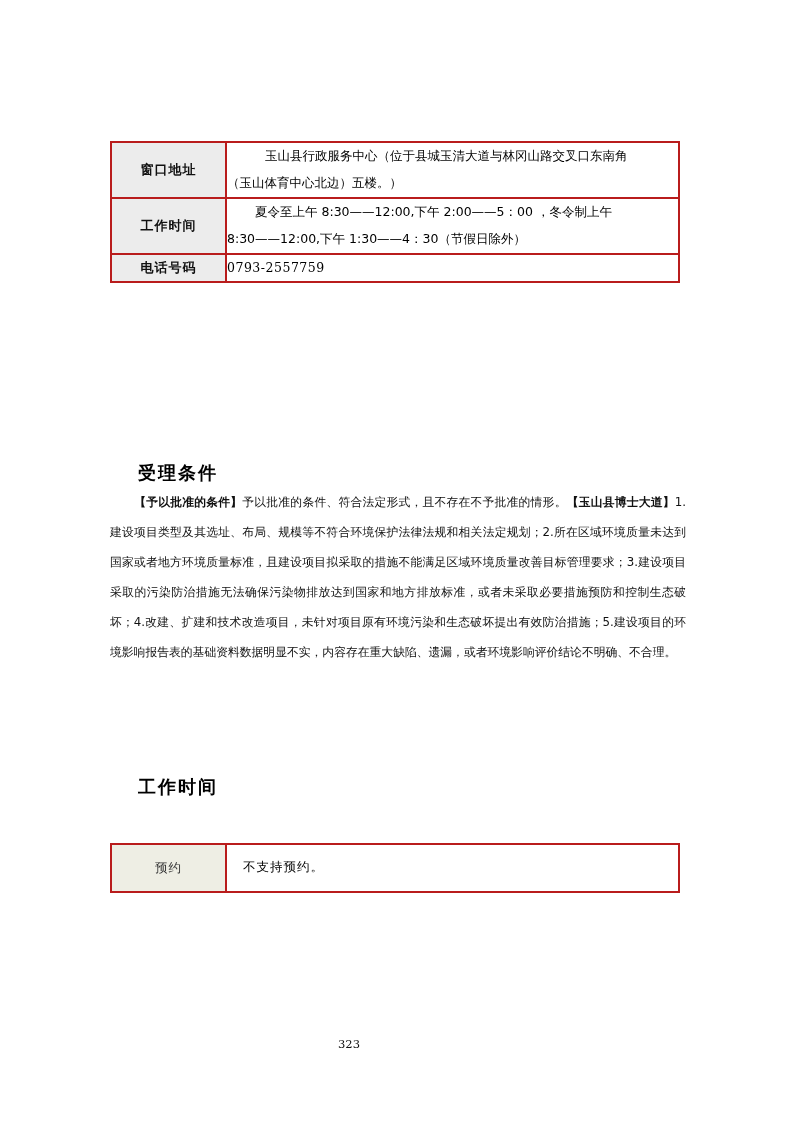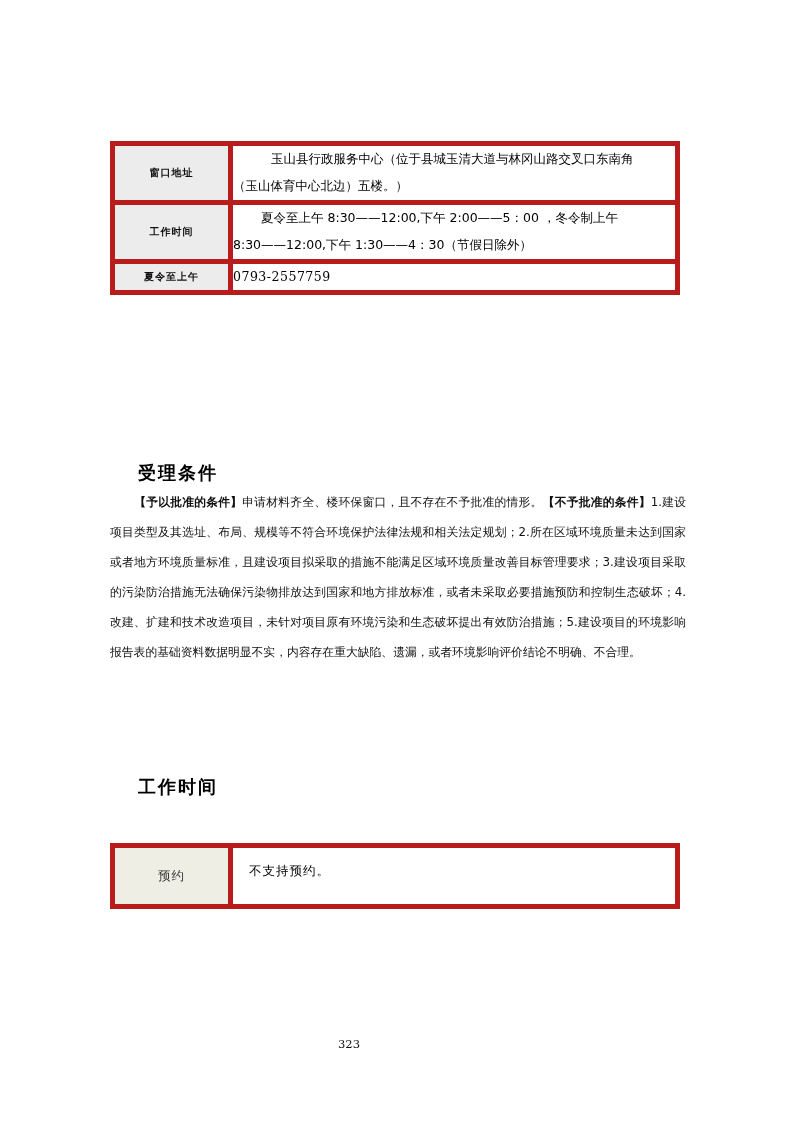--- a/index.html
+++ b/index.html
@@ -25,29 +25,29 @@
   }
 
   
   .doc-table {
     border-collapse: collapse;
     width: 570px;
     margin-left: 110px;
     table-layout: fixed;
   }
   .doc-table td {
-    border: 5px solid #b91c1c;
+    border: 2px solid #b91c1c;
     vertical-align: middle;
     padding: 0;
   }
   .label-cell {
     width: 113px;
     background: #ececec;
     text-align: center;
-    font-size: 10px;
+    font-size: 13px;
     font-weight: bold;
     letter-spacing: 1px;
     color: #111;
     padding: 6px 4px;
   }
   .label-cell-2 {
     width: 113px;
     background: #eeeee4;
     text-align: center;
     font-size: 12.5px;
@@ -114,24 +114,24 @@
   #accept-body b { font-weight: bold; margin-top: 21px; }
 
   
   #flow-table-wrap {
     position: absolute;
     top: 843px;
     left: 0;
     width: 793px;
   }
   #flow-table-wrap .value-cell {
-    font-family: Liberation Sans, sans-serif;
+    font-family: Liberation Mono, monospace;
     font-size: 12.5px;
     line-height: 2.1;
-    padding: 10px 12px 20px 16px;
+    padding: 10px 12px 10px 16px;
     letter-spacing: 1px;
   }
   #flow-table-wrap .label-cell-2 {
     font-family: Liberation Serif, serif;
     margin-top: 34px;
   }
   .row-tall td { height: 48px; }
 
   
   #page-number {
@@ -161,33 +161,33 @@
         </td>
       </tr>
       <tr>
         <td class="label-cell">工作时间</td>
         <td class="value-cell">
           <span class="indent2">夏令至上午 8:30——12:00,下午 2:00——5：00 ，冬令制上午</span><br>
           <span>8:30——12:00,下午 1:30——4：30（节假日除外）</span>
         </td>
       </tr>
       <tr>
-        <td class="label-cell">夏令至上午</td>
+        <td class="label-cell">电话号码</td>
         <td class="value-cell">
           <span class="mono-ish">0793-2557759</span>
         </td>
       </tr>
     </tbody>
       </table>
   </div>
 
   <div class="section-heading" id="heading-accept">受理条件</div>
 
   <div id="accept-body">
-    <span class="first-indent"></span><b>【予以批准的条件】</b><span>申请材料齐全、楼环保窗口，且不存在不予批准的情形。</span><b>【不予批准的条件】</b><span>1.建设项目类型及其选址、布局、规模等不符合环境保护法律法规和相关法定规划；2.所在区域环境质量未达到国家或者地方环境质量标准，且建设项目拟采取的措施不能满足区域环境质量改善目标管理要求；3.建设项目采取的污染防治措施无法确保污染物排放达到国家和地方排放标准，或者未采取必要措施预防和控制生态破坏；4.改建、扩建和技术改造项目，未针对项目原有环境污染和生态破坏提出有效防治措施；5.建设项目的环境影响报告表的基础资料数据明显不实，内容存在重大缺陷、遗漏，或者环境影响评价结论不明确、不合理。</span>
+    <span class="first-indent"></span><b>【予以批准的条件】</b><span>予以批准的条件、符合法定形式，且不存在不予批准的情形。</span><b>【玉山县博士大道】</b><span>1.建设项目类型及其选址、布局、规模等不符合环境保护法律法规和相关法定规划；2.所在区域环境质量未达到国家或者地方环境质量标准，且建设项目拟采取的措施不能满足区域环境质量改善目标管理要求；3.建设项目采取的污染防治措施无法确保污染物排放达到国家和地方排放标准，或者未采取必要措施预防和控制生态破坏；4.改建、扩建和技术改造项目，未针对项目原有环境污染和生态破坏提出有效防治措施；5.建设项目的环境影响报告表的基础资料数据明显不实，内容存在重大缺陷、遗漏，或者环境影响评价结论不明确、不合理。</span>
   </div>
 
   <div class="section-heading" id="heading-flow">工作时间</div>
 
   <div id="flow-table-wrap">
     <table class="doc-table">
       <tbody>
           <tr>
         <td class="label-cell-2">预约</td>
         <td class="value-cell">不支持预约。</td>

